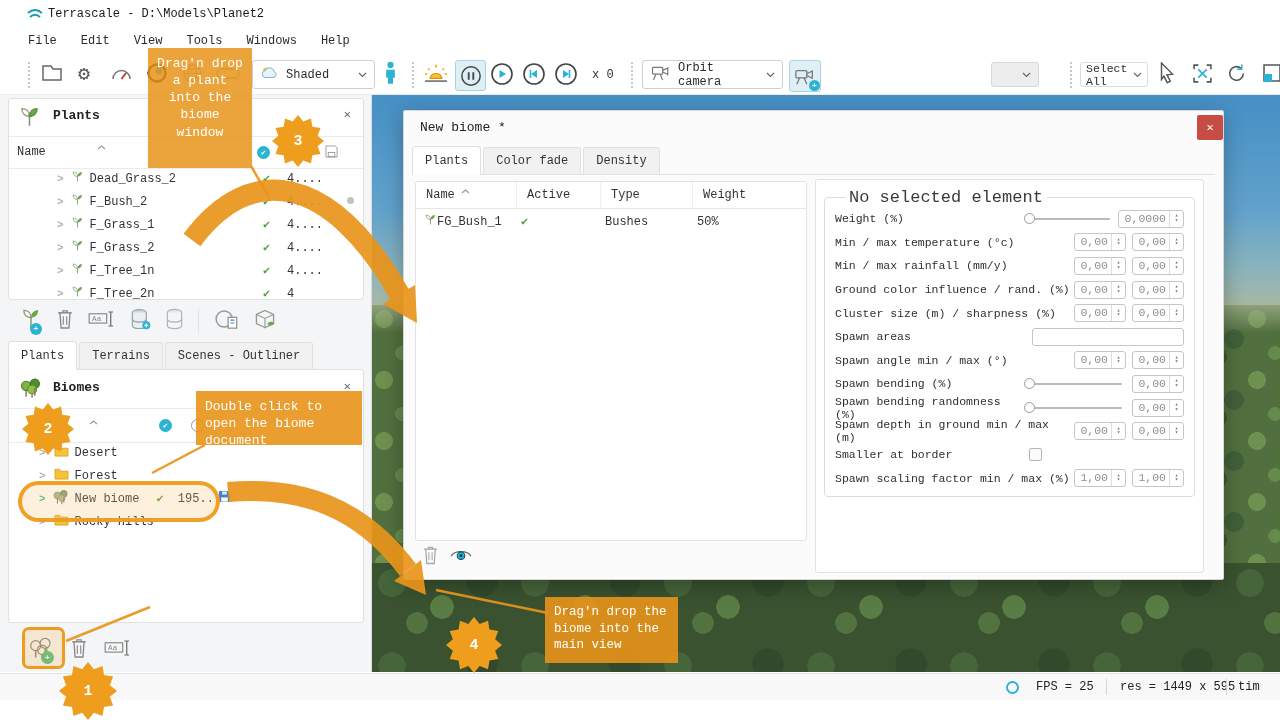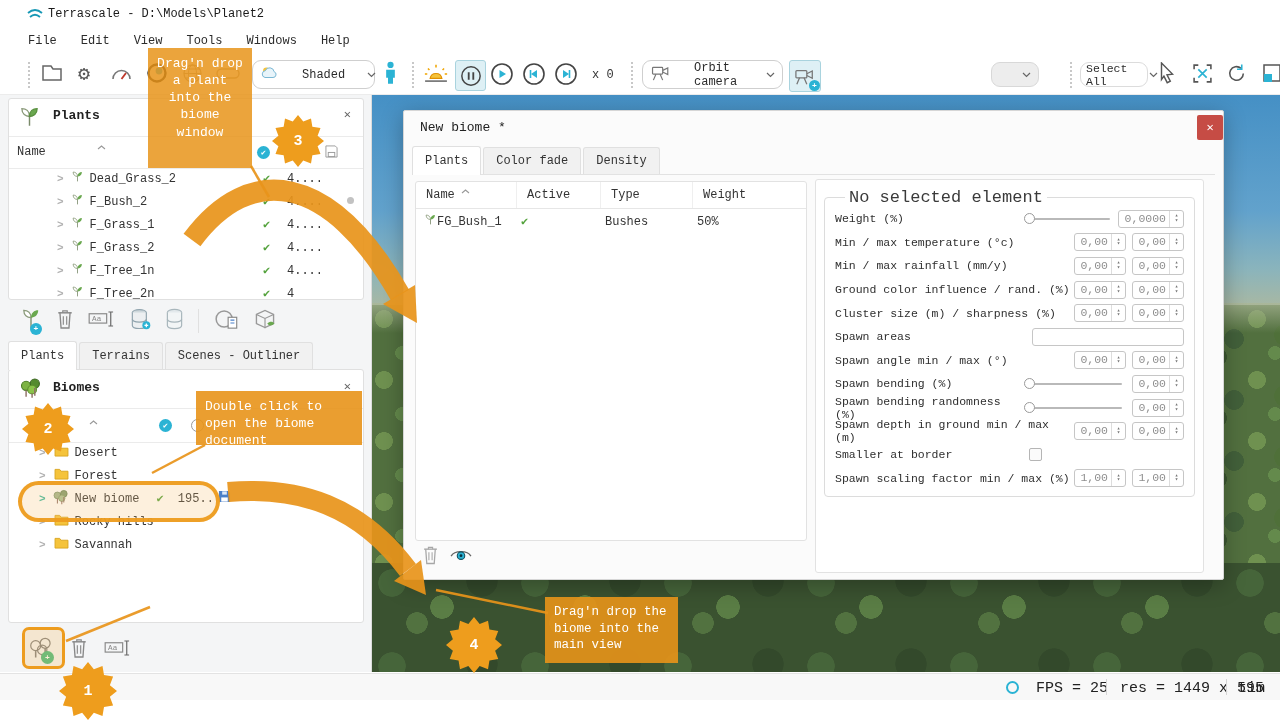--- a/index.html
+++ b/index.html
@@ -11,22 +11,22 @@
   .i-check::before{content:"✔";color:#55a33e;font-size:12px;}
   .i-close::before{content:"✕";color:#666;font-size:12px;}
   .i-exp::before{content:">";color:#b0b0b0;font-size:11px;font-weight:bold;}
   .i-exp.teal::before{color:#35b8a0;}
   .i-gear::before{content:"⚙";font-size:20px;color:#555;}
   .g-plus::before{content:"+";} .g-left::before{content:"←";} .g-x::before{content:"✕";font-size:7px;}
   .g-save::before{content:"▪";} .g-up::before{content:"↑";} .g-gearb::before{content:"⚙";font-size:8px;}
   
   .tbtn{display:flex;align-items:center;justify-content:center;border-radius:3px;}
   .tbtn.active{background:#def0f5;border:1px solid #a9d3de;}
-  .combo{background:#fff;border:1px solid #cfcfcf;border-radius:9px;display:flex;align-items:center;
-         padding:0 7px;gap:22px;box-sizing:border-box;}
+  .combo{background:#fff;border:1px solid #cfcfcf;border-radius:3px;display:flex;align-items:center;
+         padding:0 7px;gap:6px;box-sizing:border-box;}
   .grip{width:2px;border-left:2px dotted #c8c8c8;height:26px;}
   .bdg{position:absolute;right:0;bottom:0;width:11px;height:11px;border-radius:50%;color:#fff;
        font-size:8px;line-height:11px;text-align:center;font-weight:bold;}
   .bdg.cy{background:#2bb3d4;} .bdg.gy{background:#9aa0a6;}
   .cambtn{position:relative;width:30px;height:30px;display:flex;align-items:center;justify-content:center;border-radius:3px;}
   
   #dock{background:#f4f5f6;border-right:1px solid #dcdcdc;}
   .panel{background:#fff;border:1px solid #e0e0e0;border-radius:3px;box-sizing:border-box;}
   .ptitle{font-weight:bold;font-size:13px;color:#222;}
   .colhdr{border-top:1px solid #ebebeb;border-bottom:1px solid #ebebeb;background:#fff;}
@@ -80,21 +80,21 @@
     radial-gradient(circle 9px at 70px 52px,#3c5731 97%,transparent),
     #52703f;
     background-size:97px 61px;}
   .forest2{background:
     radial-gradient(circle 14px at 20px 20px,#46653a 96%,transparent),
     radial-gradient(circle 12px at 70px 44px,#5a7d45 96%,transparent),
     radial-gradient(circle 16px at 110px 18px,#33492b 96%,transparent),
     radial-gradient(circle 11px at 45px 60px,#527240 96%,transparent),
     #3a5230;
     background-size:143px 83px;}
-  #statusbar{background:#f8f8f8;border-top:1px solid #e3e3e3;font-size:15px;color:#222;}
+  #statusbar{background:#f8f8f8;border-top:1px solid #e3e3e3;font-size:12px;color:#222;}
   .ssep{width:1px;height:16px;background:#d5d5d5;}
 </style>
 </head>
 <body>
 
 <div id="app">
 
   <div class="abs" style="left:0;top:0;width:1280px;height:28px;background:#fff;">
     <span class="abs" style="left:27px;top:7px;">
       <svg width="16" height="14" viewBox="0 0 16 14">
@@ -506,27 +506,20 @@
                 <rect x="3.5" y="8" width="7" height="4.5" fill="#fff"></rect>
                 <rect x="4.5" y="1.5" width="5" height="3.5" fill="#dce8f8"></rect>
               </svg></span>
         </div>
         <div class="lrow" style="top:69px;">
           <span class="i-exp" style="margin-left:30px;"></span>
           <span style="margin-left:8px;"><svg width="15" height="12" viewBox="0 0 16 13">
                 <path d="M1 12V1.5h5l1.5 2H15V12z" fill="#f5c33b" stroke="#d9a520"></path>
               </svg></span>
           <span class="lname" style="margin-left:6px;">Rocky hills</span>
-        </div>
-        <div class="lrow" style="top:92px;">
-          <span class="i-exp" style="margin-left:30px;"></span>
-          <span style="margin-left:8px;"><svg width="15" height="12" viewBox="0 0 16 13">
-                <path d="M1 12V1.5h5l1.5 2H15V12z" fill="#f5c33b" stroke="#d9a520"></path>
-              </svg></span>
-          <span class="lname" style="margin-left:6px;">Savannah</span>
         </div>
       </div>
     </div>
 
     <div class="abs flex" style="left:28px;top:538px;height:34px;gap:16px;">
       <span style="position:relative;">
         <svg width="26" height="24" viewBox="0 0 22 20">
             <circle cx="6.5" cy="8" r="4.2" fill="none" stroke="#777"></circle>
             <circle cx="14.5" cy="6" r="4.2" fill="none" stroke="#777"></circle>
             <circle cx="12" cy="11.5" r="4" fill="none" stroke="#777"></circle>

